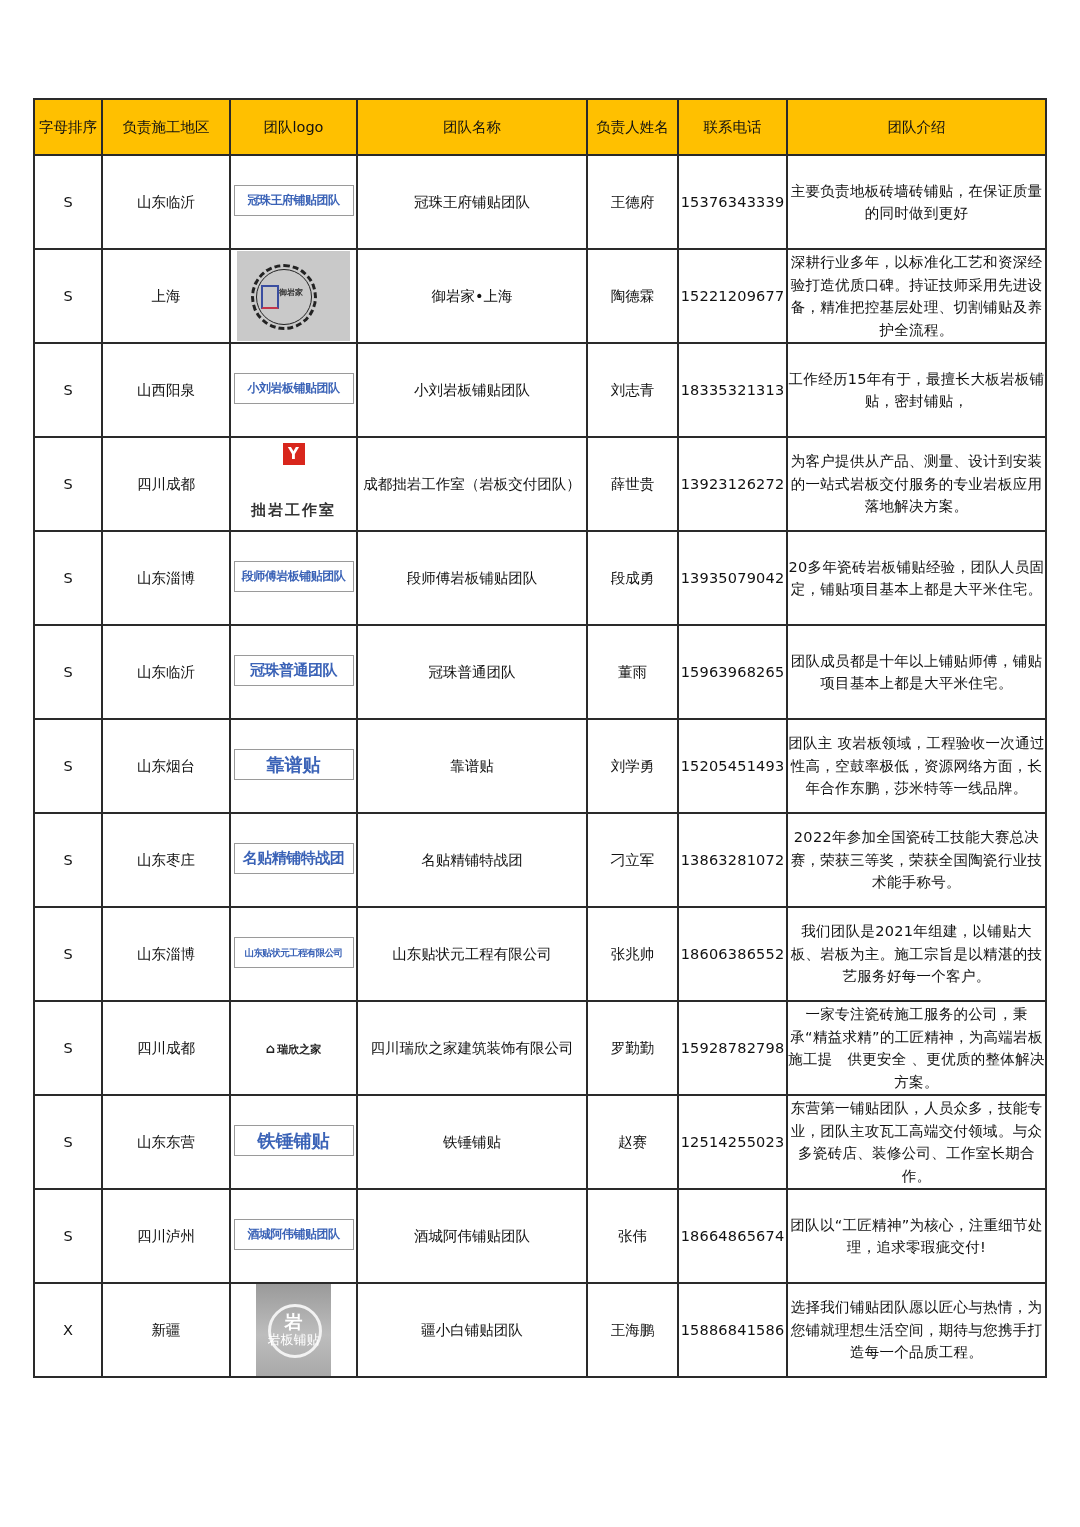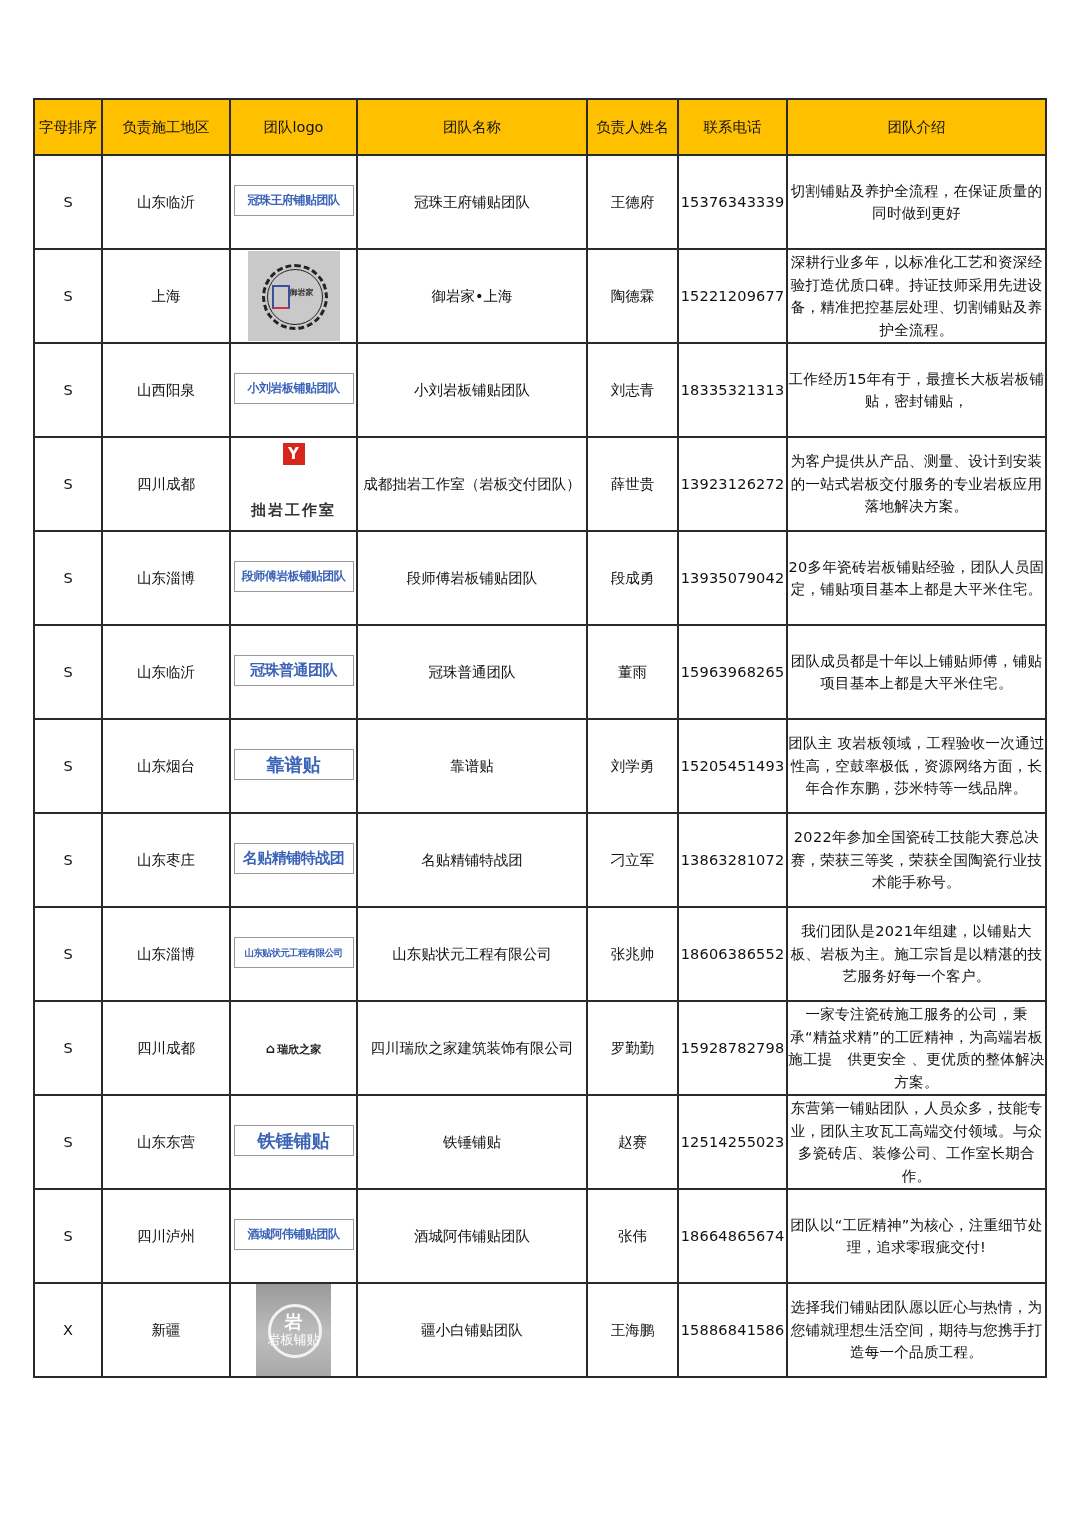--- a/index.html
+++ b/index.html
@@ -33,21 +33,21 @@
     display: inline-block; width: 118px; height: 29px; line-height: 29px;
     border: 1px solid #9a9a9a; background: #fff; color: #3b63b7;
     font-family: "DejaVu Serif", "Liberation Serif", serif; font-weight: bold;
     font-size: 12px; white-space: nowrap; overflow: hidden; letter-spacing: -0.5px;
   }
   .logo-box.big { font-size: 18px; letter-spacing: 0; }
   .logo-box.mid { font-size: 15px; letter-spacing: -0.5px; }
   .logo-box.tiny { font-size: 9.5px; letter-spacing: -0.6px; }
   .logo-round {
     display: inline-block; width: 92px; height: 90px; background: #c9c9c9;
-    position: relative; vertical-align: middle;
+    position: relative; vertical-align: middle; padding-left: 21px;
   }
   .logo-round .ring {
     position: absolute; left: 14px; top: 13px; width: 60px; height: 60px;
     border: 3px dashed #222; border-radius: 50%;
   }
   .logo-round .ring2 {
     position: absolute; left: 19px; top: 18px; width: 54px; height: 54px;
     border: 1px solid #222; border-radius: 50%;
   }
   .logo-round .bld { position: absolute; left: 24px; top: 34px; width: 14px; height: 20px; border: 2px solid #3a4ea0; border-bottom-color: #c4364a; }
@@ -98,21 +98,21 @@
     </tr>
   </thead>
   <tbody id="rows">
       <tr>
     <td>S</td>
     <td>山东临沂</td>
     <td class="logo-cell"><span class="logo-box">冠珠王府铺贴团队</span></td>
     <td class="tname">冠珠王府铺贴团队</td>
     <td>王德府</td>
     <td class="phone">15376343339</td>
-    <td class="intro">切割铺贴及养护全流程，在保证质量的同时做到更好</td>
+    <td class="intro">主要负责地板砖墙砖铺贴，在保证质量的同时做到更好</td>
   </tr>
       <tr>
     <td>S</td>
     <td>上海</td>
     <td class="logo-cell"><span class="logo-round"><span class="ring"></span><span class="ring2"></span><span class="bld"></span><span class="txt">御岩家</span></span></td>
     <td class="tname">御岩家•上海</td>
     <td>陶德霖</td>
     <td class="phone">15221209677</td>
     <td class="intro">深耕行业多年，以标准化工艺和资深经验打造优质口碑。持证技师采用先进设备，精准把控基层处理、切割铺贴及养护全流程。</td>
   </tr>

